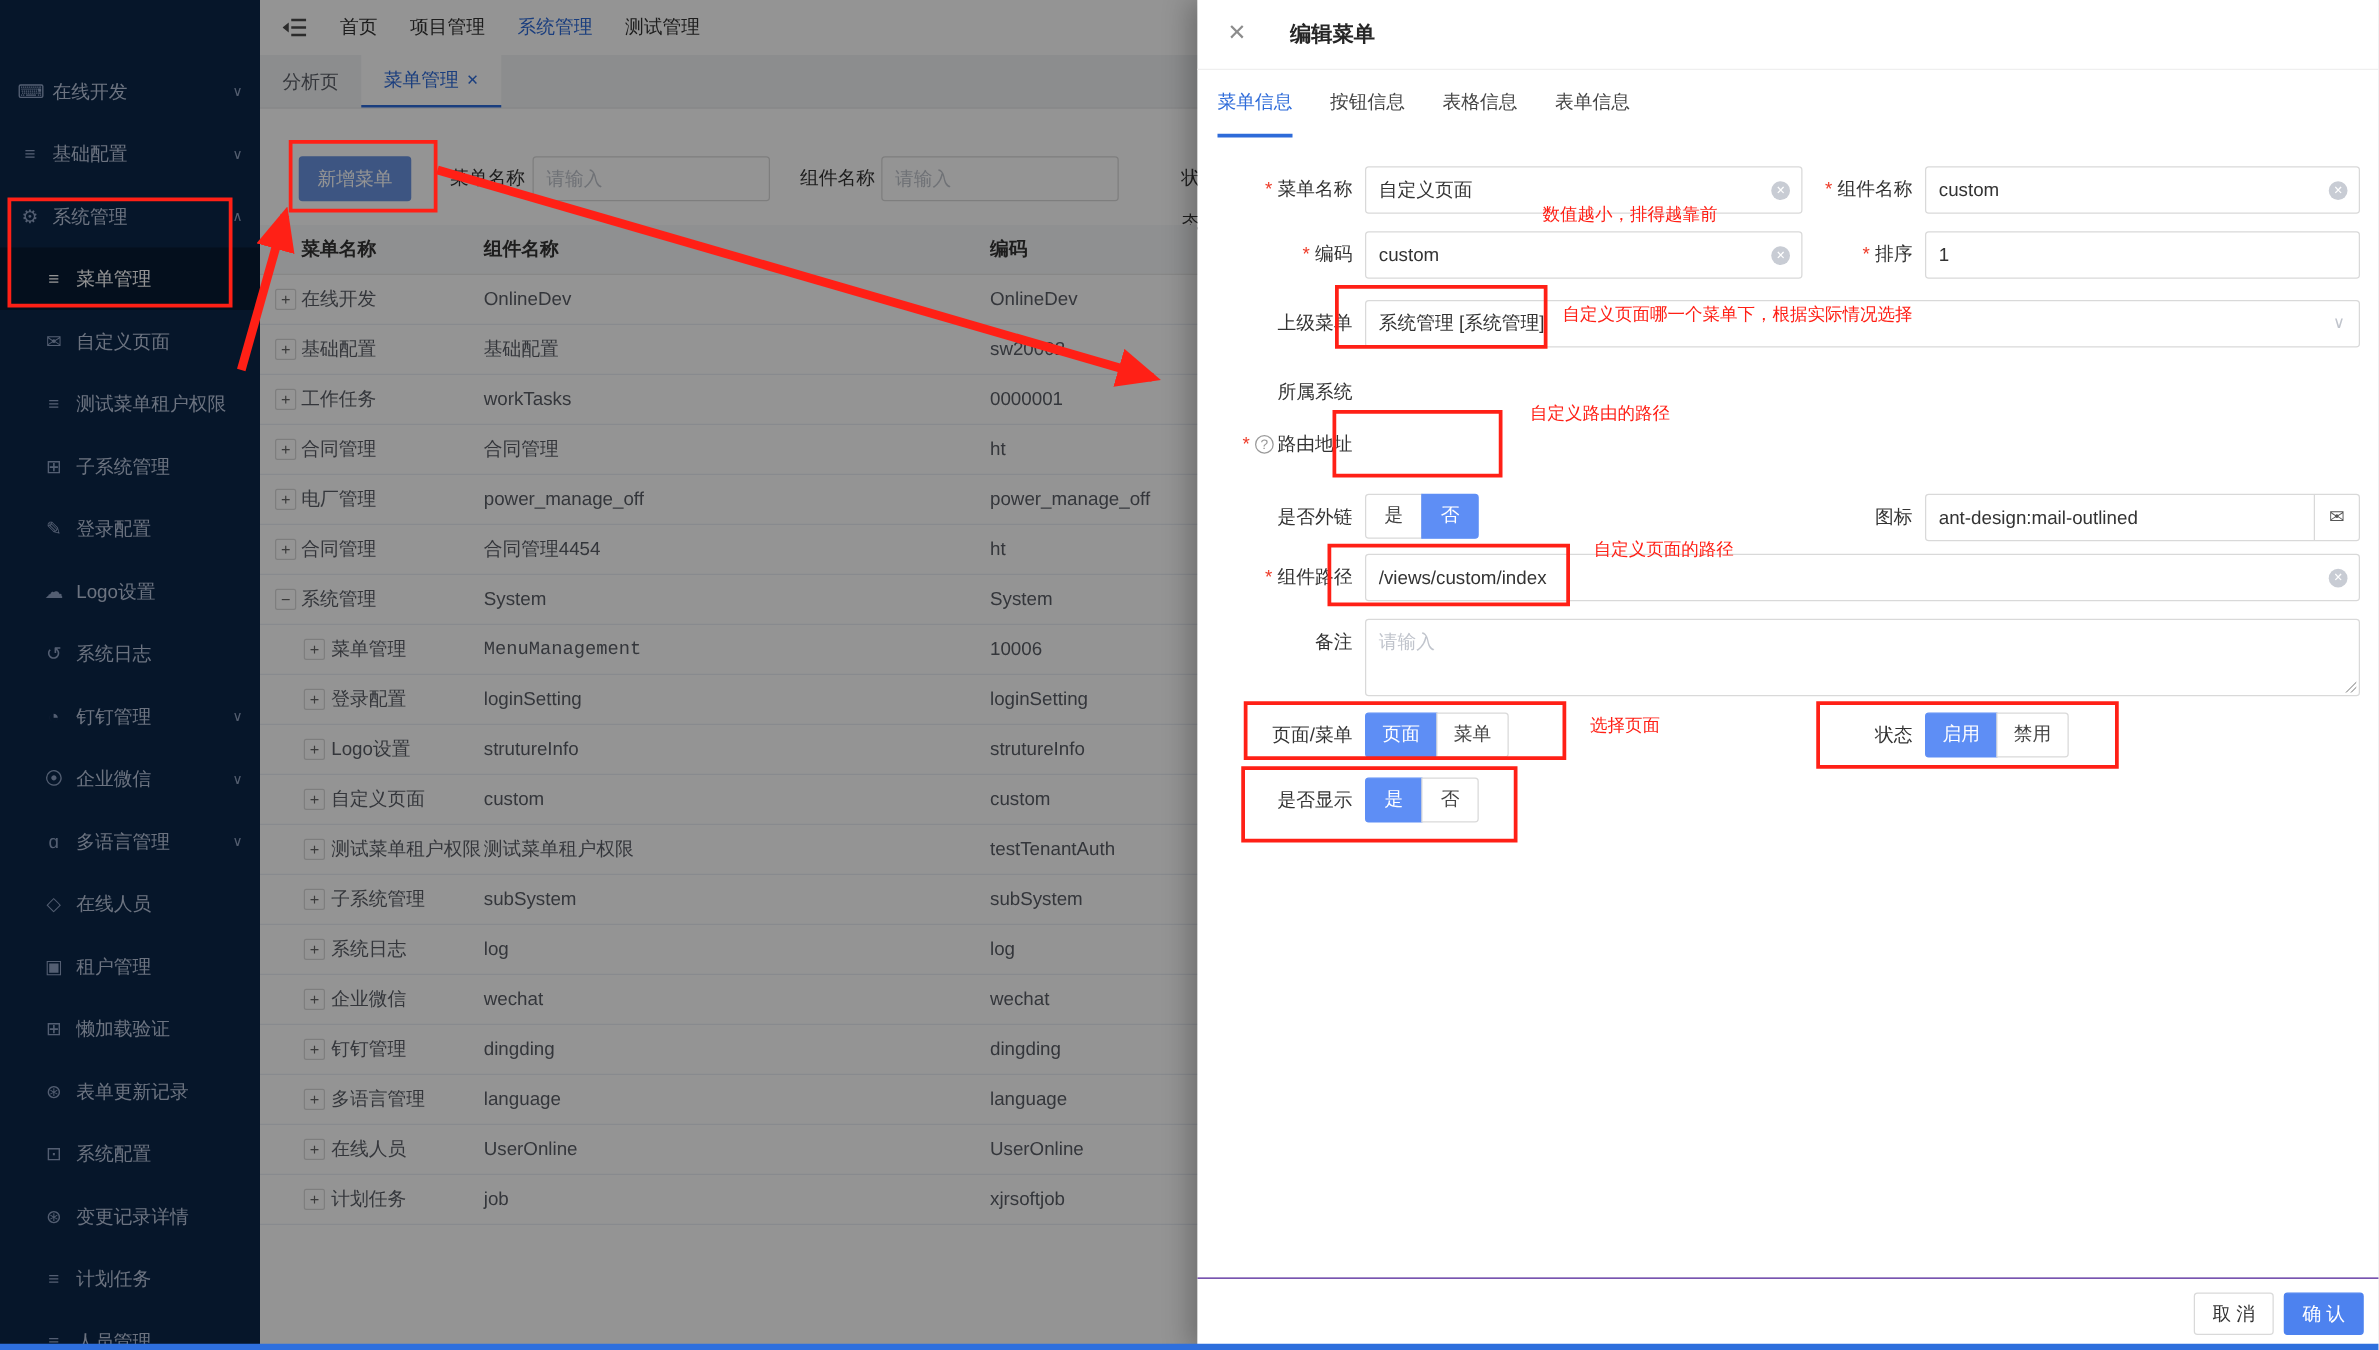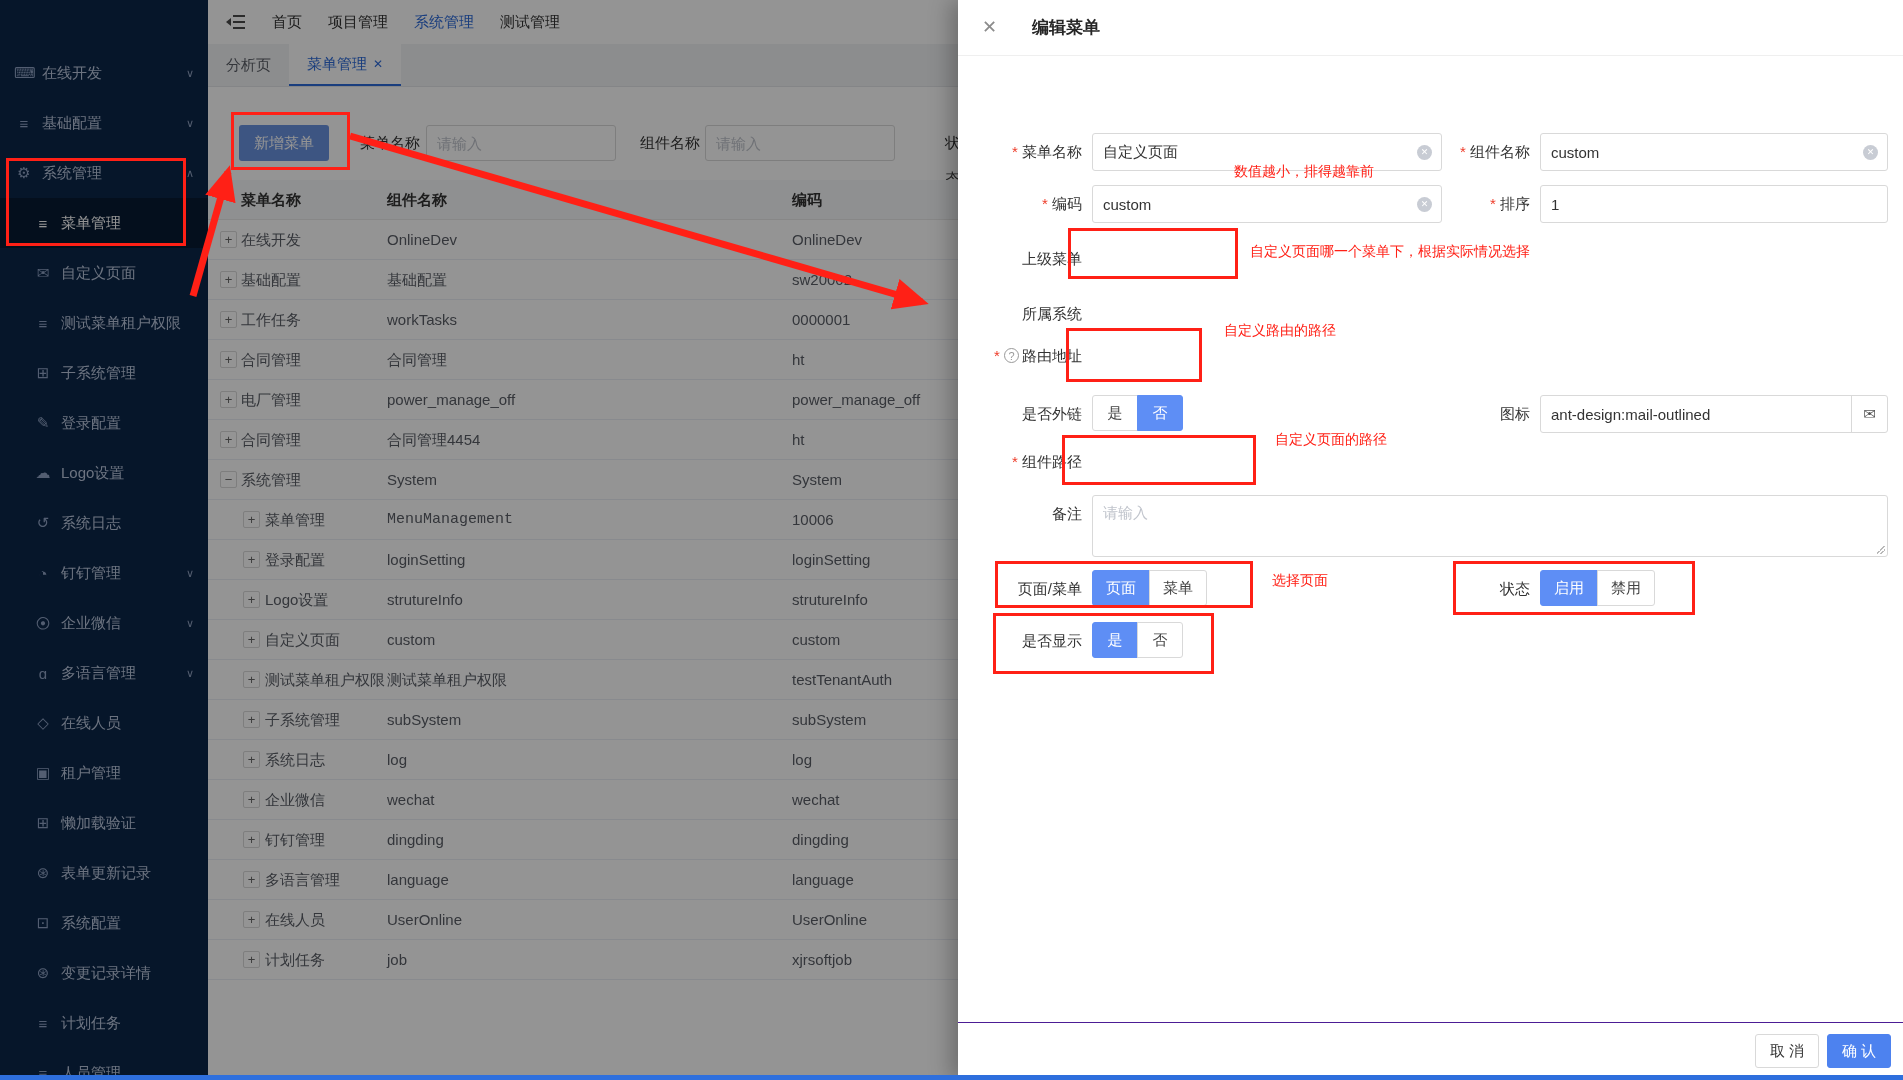--- a/index.html
+++ b/index.html
@@ -367,20 +367,26 @@
       </div>
   </div>
 
   <div class="mask"></div>
 
   <div class="drawer">
     <div class="d-header">
       <span class="d-close"></span>
       <span class="d-title">编辑菜单</span>
     </div>
+    <div class="d-tabs" id="drawer-tabs">
+        <div class="dtab active">菜单信息</div>
+        <div class="dtab">按钮信息</div>
+        <div class="dtab">表格信息</div>
+        <div class="dtab">表单信息</div>
+      </div>
 
     <div class="lbl l1 r1 required">菜单名称</div>
     <div class="ctl ctl1 r1">
       <input value="自定义页面" style="">
       <span class="clear-ic"></span>
     </div>
     <div class="lbl l2 r1 required">组件名称</div>
     <div class="ctl ctl2 r1">
       <input value="custom" style="">
       <span class="clear-ic"></span>
@@ -390,39 +396,47 @@
     <div class="ctl ctl1 r2">
       <input value="custom" style="">
       <span class="clear-ic"></span>
     </div>
     <div class="lbl l2 r2 required">排序</div>
     <div class="ctl ctl2 r2">
       <input value="1" style="">
     </div>
 
     <div class="lbl l1 r3">上级菜单</div>
+    <div class="ctl ctlf r3">
+      <div class="sel-text">系统管理 [系统管理]</div>
+      <span class="sel-chev"></span>
+    </div>
 
     <div class="lbl l1 r4">所属系统</div>
 
     <div class="lbl r5" style="left:4px;width:120px;">
       <span class="required"></span><span class="qmark"></span><span>路由地址</span>
     </div>
 
     <div class="lbl l1 r6">是否外链</div>
     <div class="seg r6" style="left:134px;">
         <button class="sbtn">是</button>
         <button class="sbtn on">否</button>
       </div>
     <div class="lbl l2 r6">图标</div>
     <div class="ctl ctl2 r6">
       <input style="padding-right: 40px;" value="ant-design:mail-outlined">
       <span class="icon-btn"></span>
     </div>
 
     <div class="lbl l1 r7 required">组件路径</div>
+    <div class="ctl ctlf r7">
+      <input value="/views/custom/index" style="">
+      <span class="clear-ic"></span>
+    </div>
 
     <div class="lbl l1 r8">备注</div>
     <div class="ctl ta r8">
       <textarea placeholder="请输入" style=""></textarea>
       <span class="ta-corner"></span>
     </div>
 
     <div class="lbl l1 r9">页面/菜单</div>
     <div class="seg r9" style="left:134px;">
         <button class="sbtn on">页面</button>

